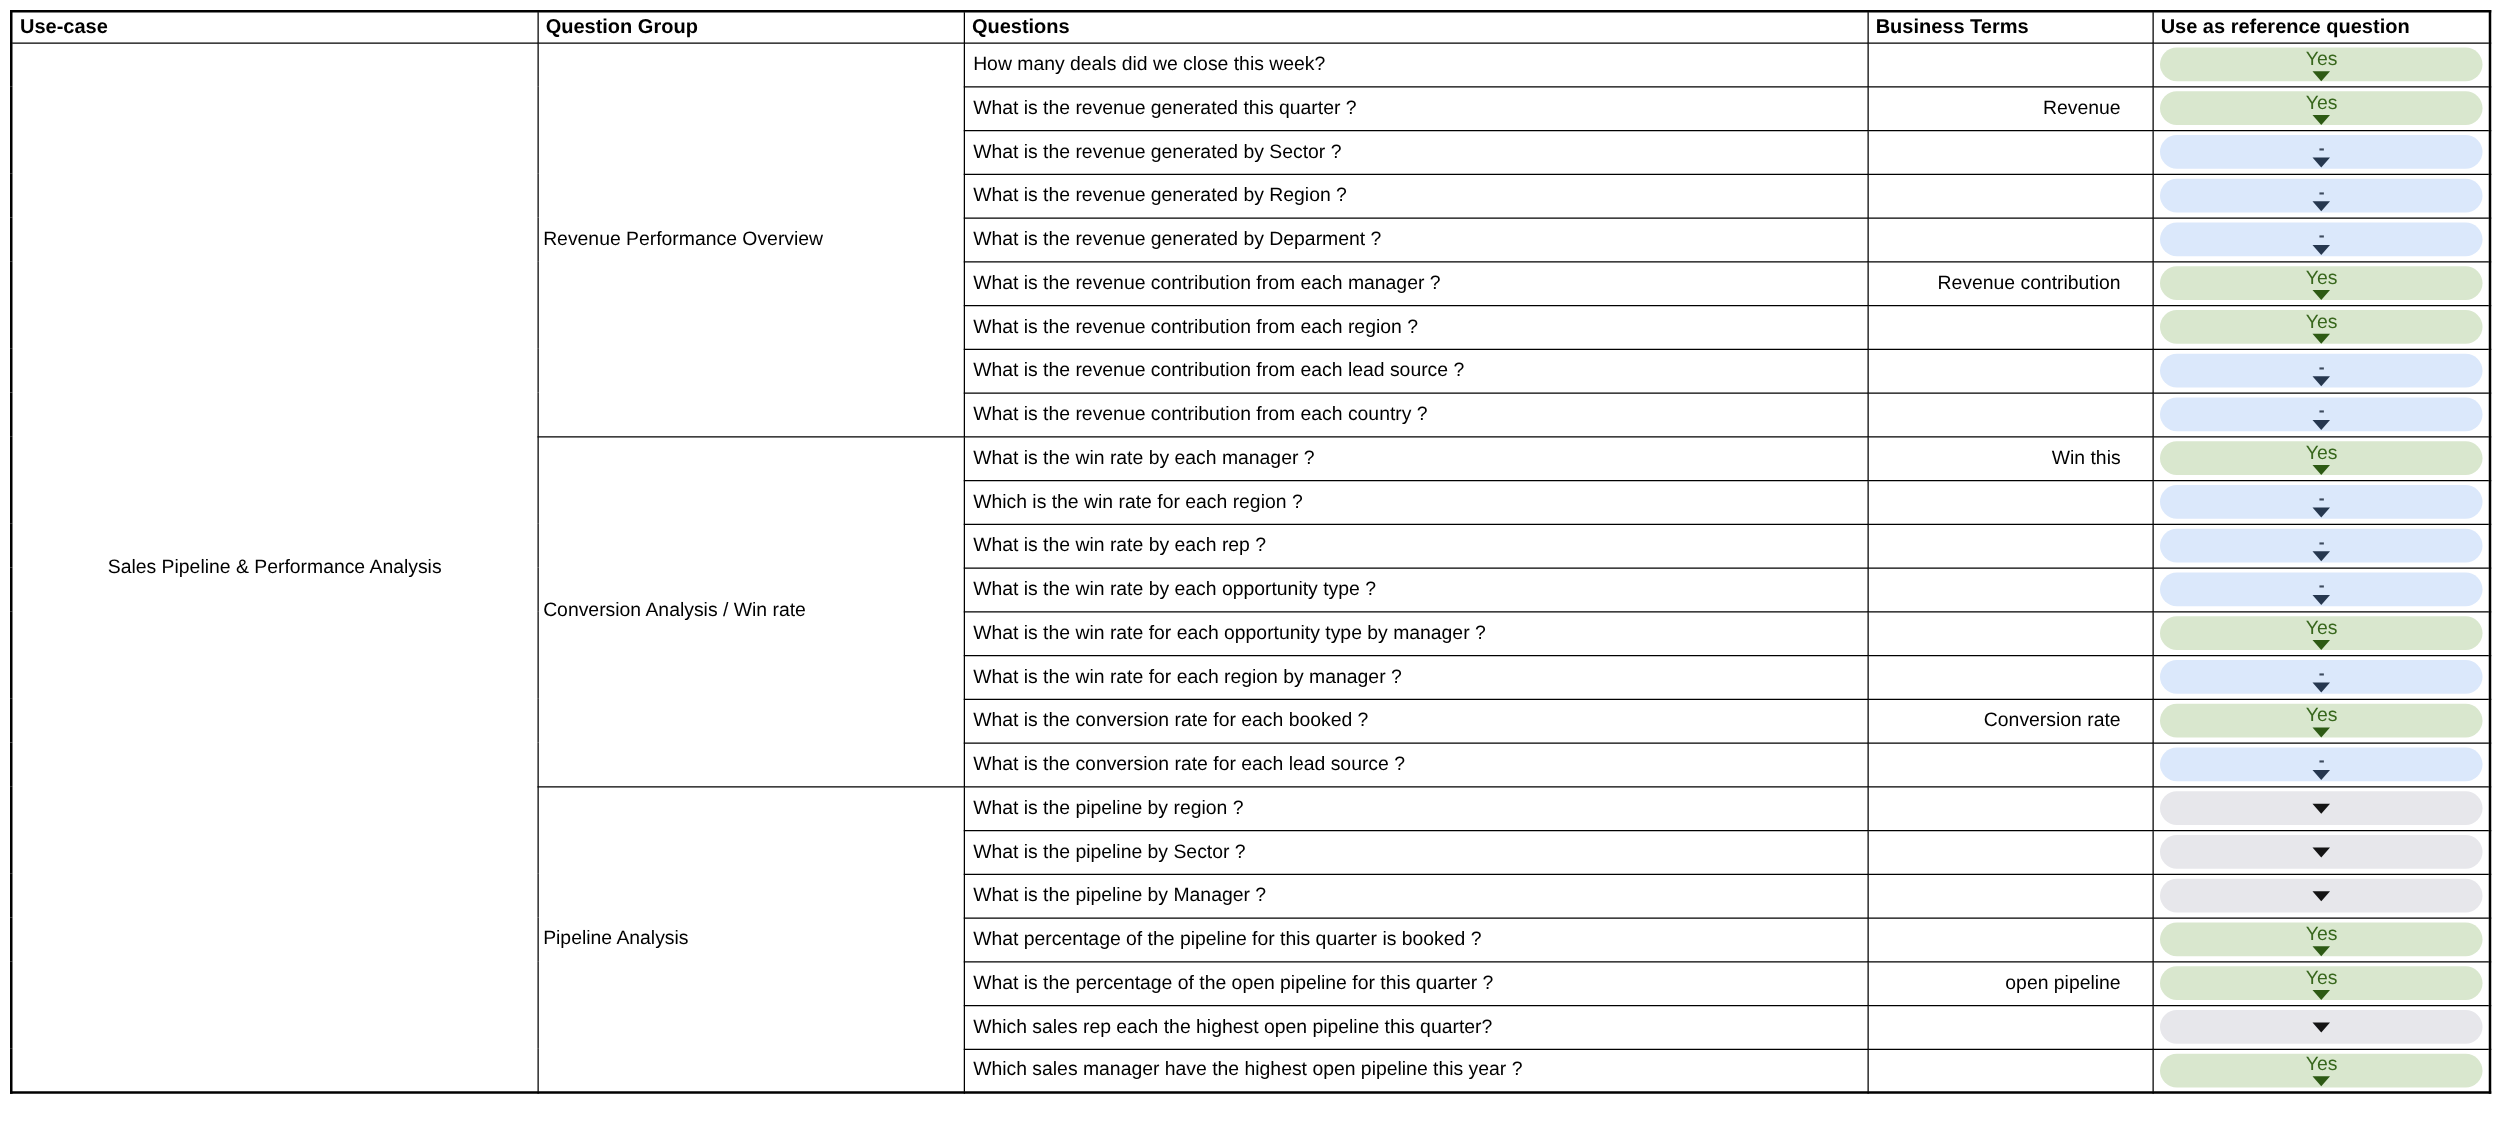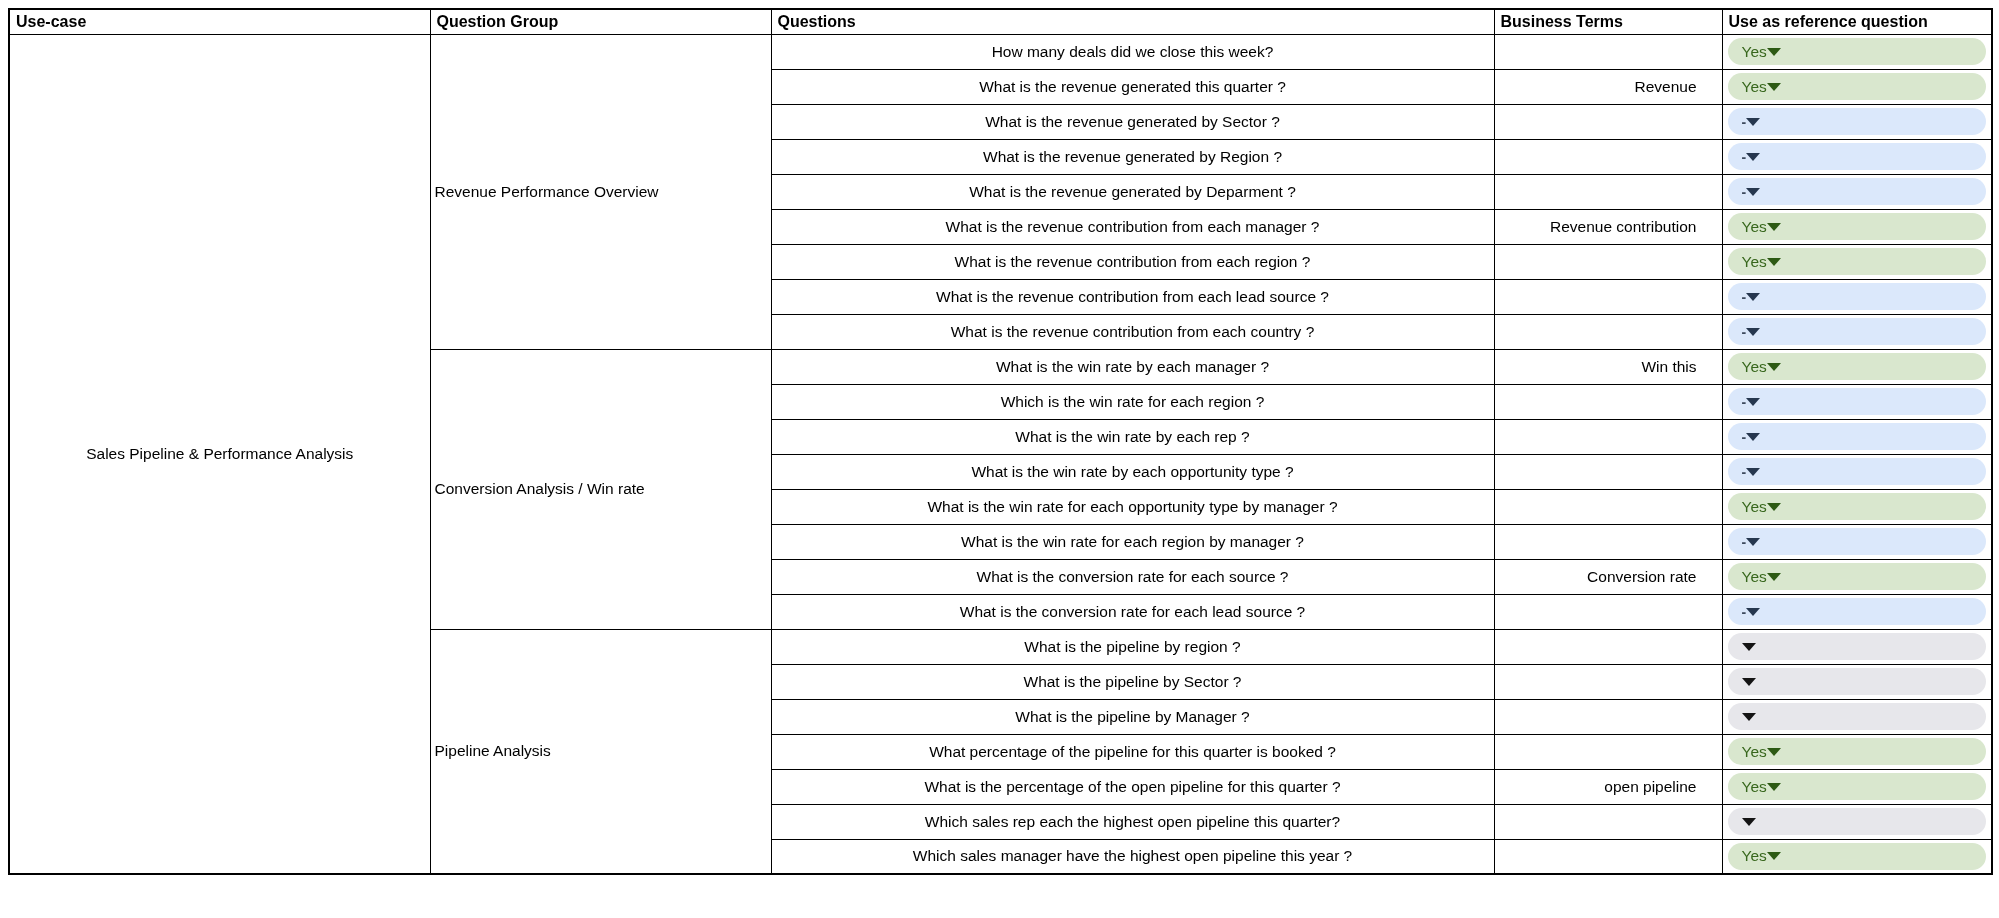--- a/index.html
+++ b/index.html
@@ -26,32 +26,33 @@
     font-size: 16px;
     font-weight: bold;
     text-align: left;
     padding: 0 6px;
     color: #000;
     margin-left: 42px;
   }
   td { height: 35px; font-size: 15.5px; color: #000; }
   td.usecase-cell  { text-align: center; padding: 0 6px; vertical-align: middle; }
   td.group-cell    { text-align: left; padding: 0 4px; }
-  td.question-cell { text-align: center; padding: 0 7px; margin-left: 22px; }
+  td.question-cell { text-align: left; padding: 0 7px; margin-left: 22px; }
   td.term-cell     { text-align: right; padding: 0 25px; }
   td.ref-cell      { padding: 0 5px; }
   .chip {
     display: flex;
     align-items: center;
-    justify-content: flex-start;
+    justify-content: center;
     height: 27px;
     border-radius: 14px;
     padding: 0 13px 0 14px;
     font-size: 15.5px;
     cursor: pointer;
+    flex-direction: column;
   }
   .chip-yes   { background: var(--chip-yes-bg);   color: var(--chip-yes-text); }
   .chip-dash  { background: var(--chip-dash-bg);  color: var(--chip-dash-text); }
   .chip-blank { background: var(--chip-blank-bg); color: #000; }
   .chip-label { font-weight: normal; }
   .chip-dash .chip-label { font-weight: bold; font-size: 14px; }
   .arrow {
     width: 0; height: 0;
     border-left: 7px solid transparent;
     border-right: 7px solid transparent;
@@ -229,21 +230,21 @@
         <td class="question-cell">What is the win rate for each region by manager ?</td>
         <td class="term-cell"></td>
         <td class="ref-cell">
           <div class="chip chip-dash">
             <span class="chip-label">-</span>
             <span class="arrow"></span>
           </div>
         </td>
       </tr>
       <tr>
-        <td class="question-cell">What is the conversion rate for each source ?</td>
+        <td class="question-cell">What is the conversion rate for each booked ?</td>
         <td class="term-cell">Conversion rate</td>
         <td class="ref-cell">
           <div class="chip chip-yes">
             <span class="chip-label">Yes</span>
             <span class="arrow"></span>
           </div>
         </td>
       </tr>
       <tr>
         <td class="question-cell">What is the conversion rate for each lead source ?</td>

